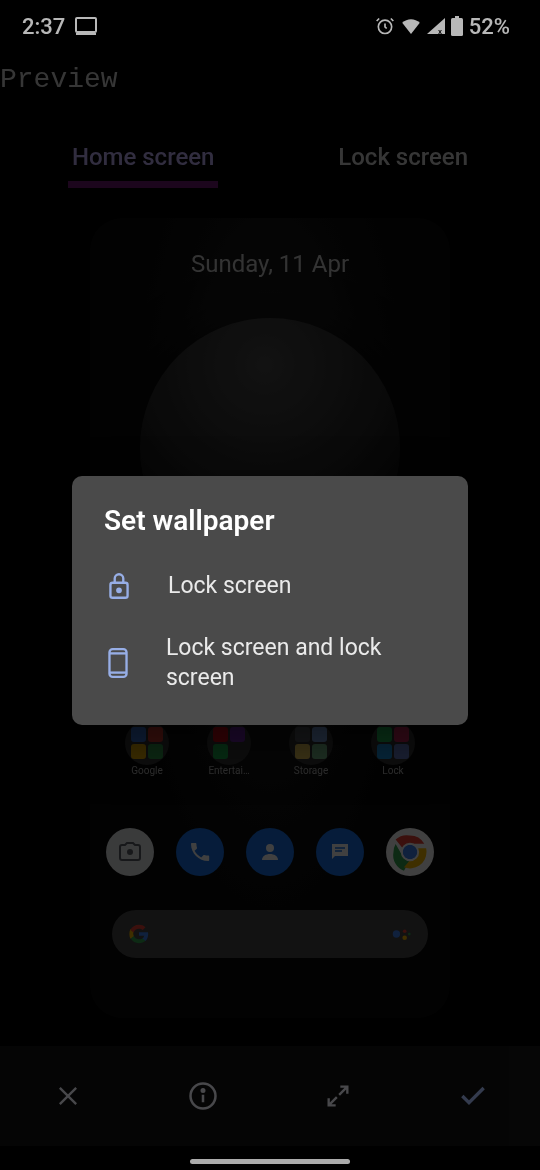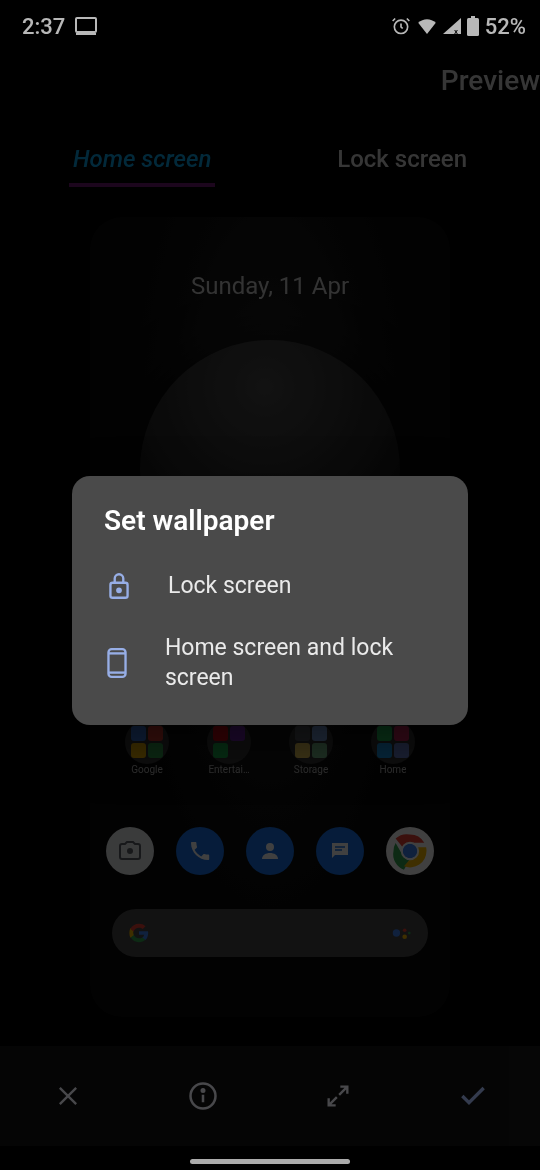--- a/index.html
+++ b/index.html
@@ -11,84 +11,84 @@
       color: #fff;
       overflow: hidden;
       position: relative;
     }
 
     
     .status-bar {
       display: flex;
       justify-content: space-between;
       align-items: center;
-      padding: 10px 14px 6px 22px;
+      padding: 10px 30px 6px 22px;
       font-size: 22px;
       font-weight: 500;
       height: 48px;
     }
     .status-left, .status-right {
       display: flex;
       align-items: center;
       gap: 10px;
     }
     .status-right { gap: 6px; }
     .status-icon { display: inline-flex; align-items: center; }
 
     
     .dimmed {
       opacity: 0.35;
       pointer-events: none;
     }
 
     
     .page-title {
-      text-align: right;
+      text-align: left;
       font-size: 28px;
       font-weight: 500;
       color: #d8d8d8;
       margin-top: 16px;
+      font-family: Liberation Mono, monospace;
     }
 
     
     .tabs {
       display: flex;
       justify-content: space-around;
       margin-top: 38px;
       padding: 0 10px;
     }
     .tab {
       font-size: 24px;
       font-weight: 500;
       padding: 10px 4px;
       color: #d8d8d8;
     }
     .tab.active {
-      color: #0ea5e9;
-      border-bottom: 4px solid #701a75;
-      font-style: italic;
+      color: #c4b5fd;
+      border-bottom: 7px solid #701a75;
     }
 
     
     .preview-frame {
       width: 360px;
       height: 800px;
       margin: 30px auto 0;
       background: radial-gradient(ellipse at 50% 35%, #2b2b2b 0%, #121212 42%, #0a0a0a 70%);
       border-radius: 32px;
       position: relative;
       overflow: hidden;
       display: flex;
       flex-direction: column;
       align-items: center;
     }
     .preview-date {
       font-size: 24px;
       color: #ccc;
-      margin-top: 55px;
+      margin-top: 32px;
     }
     .orb {
       width: 260px;
       height: 260px;
       border-radius: 50%;
       background: radial-gradient(circle at 48% 18%, #4a4a4a 0%, #222 55%, #0c0c0c 80%);
       margin-top: 40px;
       box-shadow: 0 20px 60px rgba(0,0,0,.8);
     }
     .folders-row {
@@ -193,21 +193,21 @@
       position: absolute;
       inset: 0;
       background: rgba(0,0,0,0.28);
     }
     .dialog {
       position: absolute;
       left: 72px;
       right: 72px;
       top: 476px;
       background: #4a4a4a;
-      border-radius: 18px;
+      border-radius: 10px;
       padding: 28px 0 16px 0;
       box-shadow: 0 20px 50px rgba(0,0,0,.5);
     }
     .dialog-title {
       font-size: 28px;
       font-weight: 600;
       color: #fff;
       padding: 0 30px 18px 32px;
     }
     .dialog-item {
@@ -311,21 +311,21 @@
         </div>
         <div class="folder-label">Storage</div>
       </div>
       <div class="folder">
         <div class="folder-icon">
           <span style="background:#25D366"></span>
             <span style="background:#E1306C"></span>
           <span style="background:#1DA1F2"></span>
             <span style="background:#7289DA"></span>
         </div>
-        <div class="folder-label">Home</div>
+        <div class="folder-label">Lock</div>
       </div>
     </div>
 
     <div class="dock">
       <div class="dock-icon" style="background:#e8eaed">
         <svg width="24" height="24" viewBox="0 0 24 24" fill="#5f6368">
             <path d="M12 15a3 3 0 100-6 3 3 0 000 6z"></path>
             <path d="M20 5h-3l-2-2H9L7 5H4a2 2 0 00-2 2v11a2 2 0 002 2h16a2 2 0 002-2V7a2 2 0 00-2-2z" fill="none" stroke="#5f6368" stroke-width="2"></path>
           </svg>
       </div>
@@ -421,15 +421,15 @@
   </div>
 
   <div class="dialog-item">
     <div class="dialog-icon">
       <svg width="22" height="32" viewBox="0 0 20 30" fill="none" stroke="#97aee6" stroke-width="2.2">
         <rect x="2" y="2" width="16" height="26" rx="3"></rect>
         <line x1="2" y1="6" x2="18" y2="6"></line>
         <line x1="2" y1="24" x2="18" y2="24"></line>
       </svg>
     </div>
-    <div class="dialog-label">Home screen and lock screen</div>
+    <div class="dialog-label">Lock screen and lock screen</div>
   </div>
 </div>
 
 </body></html>

